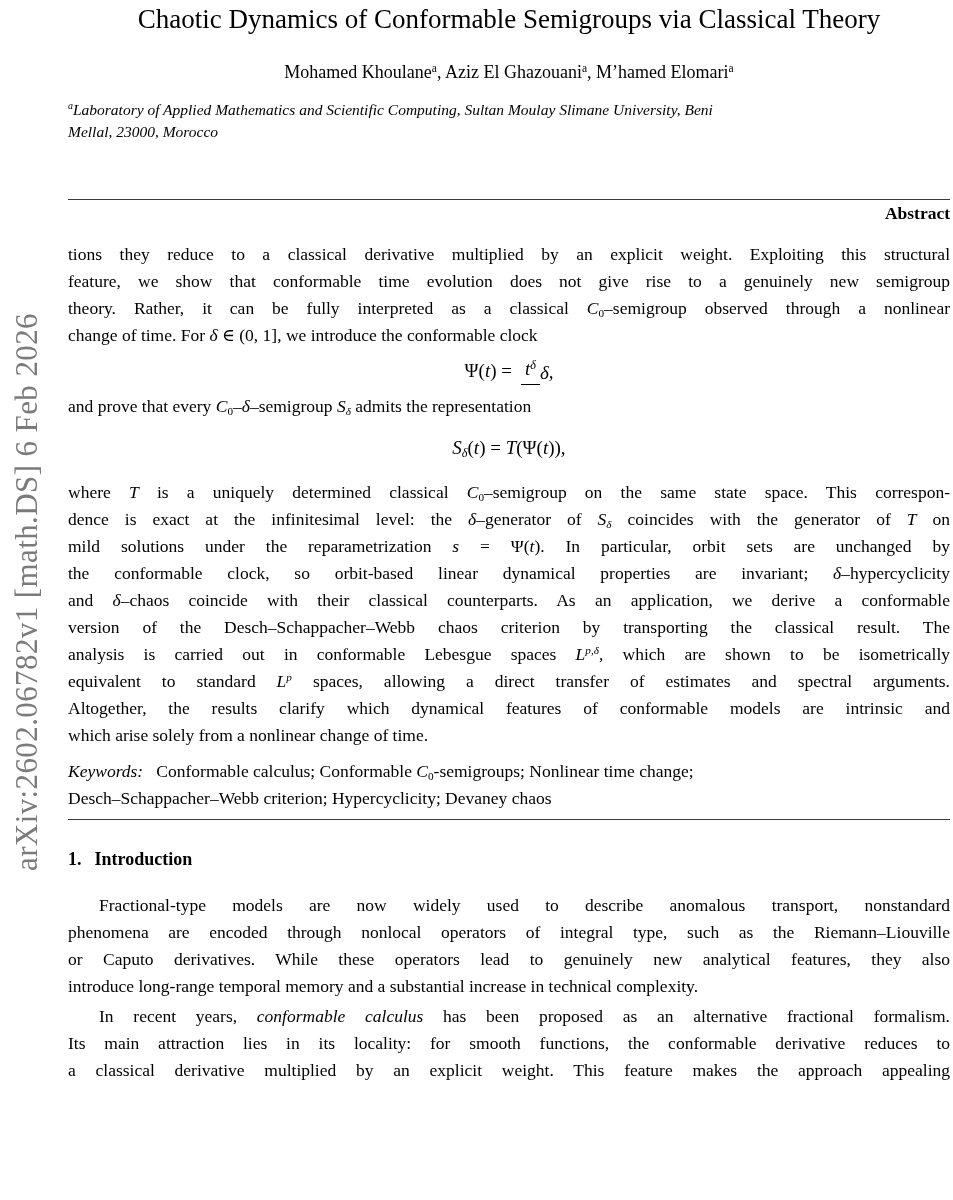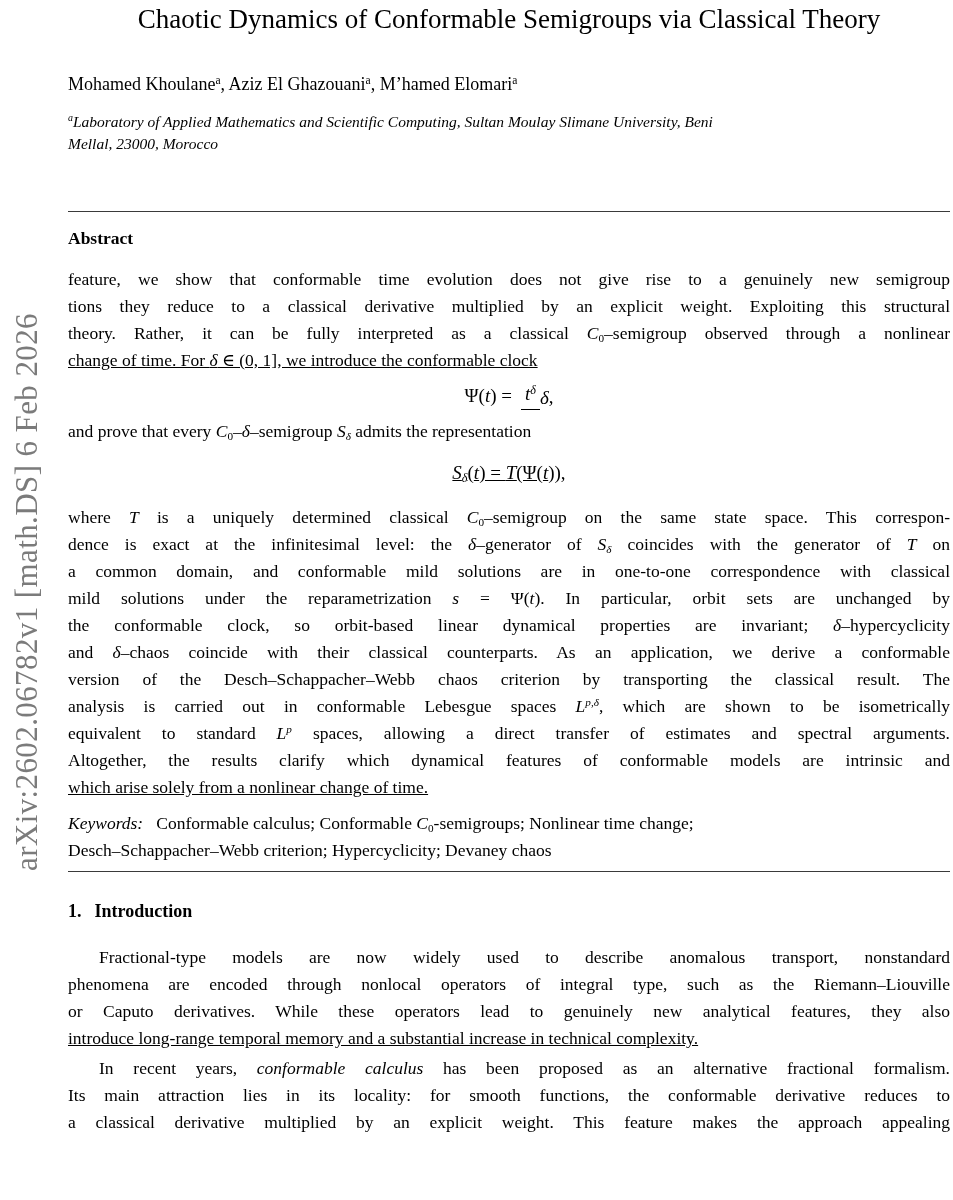--- a/index.html
+++ b/index.html
@@ -25,50 +25,51 @@
     left: 68px; top: 0;
     width: 882px;
   }
   .title {
     text-align: center;
     font-size: 27px;
     line-height: 34px;
     margin-top: 2px;
   }
   .authors {
+    text-align: center;
     font-size: 18px;
     line-height: 24px;
-    margin-top: 36px;
+    margin-top: 24px;
   }
   .affiliation {
     margin-top: 15px;
     font-style: italic;
     font-size: 15.5px;
     line-height: 22px;
   }
   .affiliation .jline { text-align: center; text-align-last: center; }
   .rule {
     border: none;
     border-top: 1.4px solid #3a3a3a;
     height: 0;
   }
   .rule-top { margin-top: 56px; }
   .rule-bottom { margin-top: 7px; }
   .abstract-heading {
     font-weight: bold;
     font-size: 17.5px;
     line-height: 26px;
-    margin-top: 13px;
+    text-align: right;
   }
   .para {
     font-size: 17.5px;
     line-height: 27px;
   }
   .jline { text-align: justify; text-align-last: justify; }
-  .jline.lastline { text-align-last: left; text-decoration: underline; }
+  .jline.lastline { text-align-last: left; }
   .jline.noj { text-align: left; text-align-last: left; }
   .jline.indent { text-indent: 31px; }
   sup, sub { font-size: 64%; line-height: 0; }
   sup { vertical-align: 6px; }
   sub { vertical-align: -3px; }
   .abstract-para1 { margin-top: 15px; }
   .equation {
     display: flex;
     justify-content: center;
     align-items: center;
@@ -85,21 +86,20 @@
   }
   .frac .num { padding: 0 4px 3px; border-bottom: 1.2px solid #000; line-height: 24px; }
   .frac .den { padding-top: 3px; line-height: 24px; }
   .eq-suffix { align-self: flex-end; margin-bottom: 2px; }
   .connector { margin-top: 8px; }
   .equation2 {
     text-align: center;
     font-size: 19px;
     line-height: 30px;
     margin-top: 13px;
-    text-decoration: underline;
   }
   .abstract-para2 { margin-top: 16px; }
   .keywords { margin-top: 9px; }
   .keywords .kw-label { font-style: italic; }
   .section-heading {
     font-weight: bold;
     font-size: 18px;
     line-height: 26px;
     margin-top: 26px;
   }
@@ -121,22 +121,22 @@
   <div class="affiliation">
       <div class="jline noj"><sup>a</sup>Laboratory of Applied Mathematics and Scientific Computing, Sultan Moulay Slimane University, Beni</div>
       <div class="jline noj">Mellal, 23000, Morocco</div>
     </div>
 
   <hr class="rule rule-top">
 
   <div class="abstract-heading">Abstract</div>
 
   <div class="para abstract-para1">
+      <div class="jline">tions they reduce to a classical derivative multiplied by an explicit weight. Exploiting this structural</div>
       <div class="jline">feature, we show that conformable time evolution does not give rise to a genuinely new semigroup</div>
-      <div class="jline">tions they reduce to a classical derivative multiplied by an explicit weight. Exploiting this structural</div>
       <div class="jline">theory. Rather, it can be fully interpreted as a classical <i>C</i><sub>0</sub>–semigroup observed through a nonlinear</div>
       <div class="jline lastline">change of time. For <i>δ</i> ∈ (0, 1], we introduce the conformable clock</div>
     </div>
 
   <div class="equation">
     <span>Ψ(<i>t</i>) =</span>
     <span class="frac">
       <span class="num"><i>t</i><sup><i>δ</i></sup></span>
       <span class="den"><i>δ</i></span>
     </span>
@@ -145,21 +145,20 @@
 
   <div class="para connector">
       <div class="jline noj">and prove that every <i>C</i><sub>0</sub>–<i>δ</i>–semigroup <i>S</i><sub><i>δ</i></sub> admits the representation</div>
     </div>
 
   <div class="equation2"><i>S</i><sub><i>δ</i></sub>(<i>t</i>) = <i>T</i>(Ψ(<i>t</i>)),</div>
 
   <div class="para abstract-para2">
       <div class="jline">where <i>T</i> is a uniquely determined classical <i>C</i><sub>0</sub>–semigroup on the same state space. This correspon-</div>
       <div class="jline">dence is exact at the infinitesimal level: the <i>δ</i>–generator of <i>S</i><sub><i>δ</i></sub> coincides with the generator of <i>T</i> on</div>
-      <div class="jline">a common domain, and conformable mild solutions are in one-to-one correspondence with classical</div>
       <div class="jline">mild solutions under the reparametrization <i>s</i> = Ψ(<i>t</i>). In particular, orbit sets are unchanged by</div>
       <div class="jline">the conformable clock, so orbit-based linear dynamical properties are invariant; <i>δ</i>–hypercyclicity</div>
       <div class="jline">and <i>δ</i>–chaos coincide with their classical counterparts. As an application, we derive a conformable</div>
       <div class="jline">version of the Desch–Schappacher–Webb chaos criterion by transporting the classical result. The</div>
       <div class="jline">analysis is carried out in conformable Lebesgue spaces <i>L</i><sup><i>p,δ</i></sup>, which are shown to be isometrically</div>
       <div class="jline">equivalent to standard <i>L</i><sup><i>p</i></sup> spaces, allowing a direct transfer of estimates and spectral arguments.</div>
       <div class="jline">Altogether, the results clarify which dynamical features of conformable models are intrinsic and</div>
       <div class="jline lastline">which arise solely from a nonlinear change of time.</div>
     </div>
 

